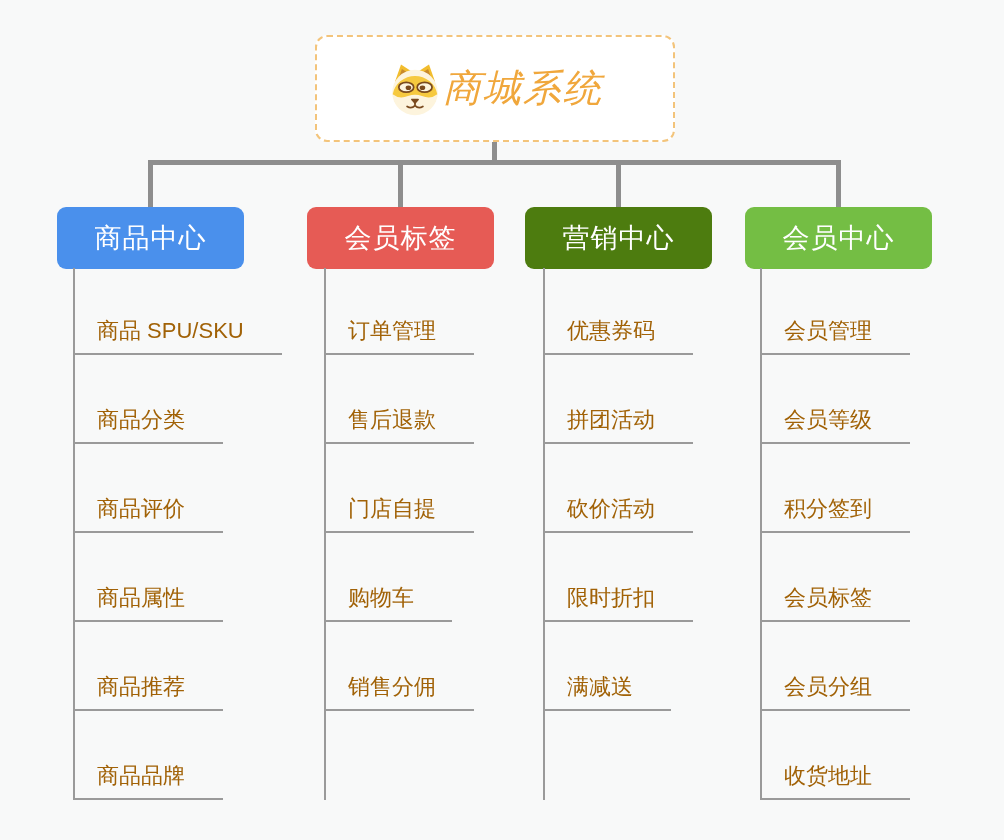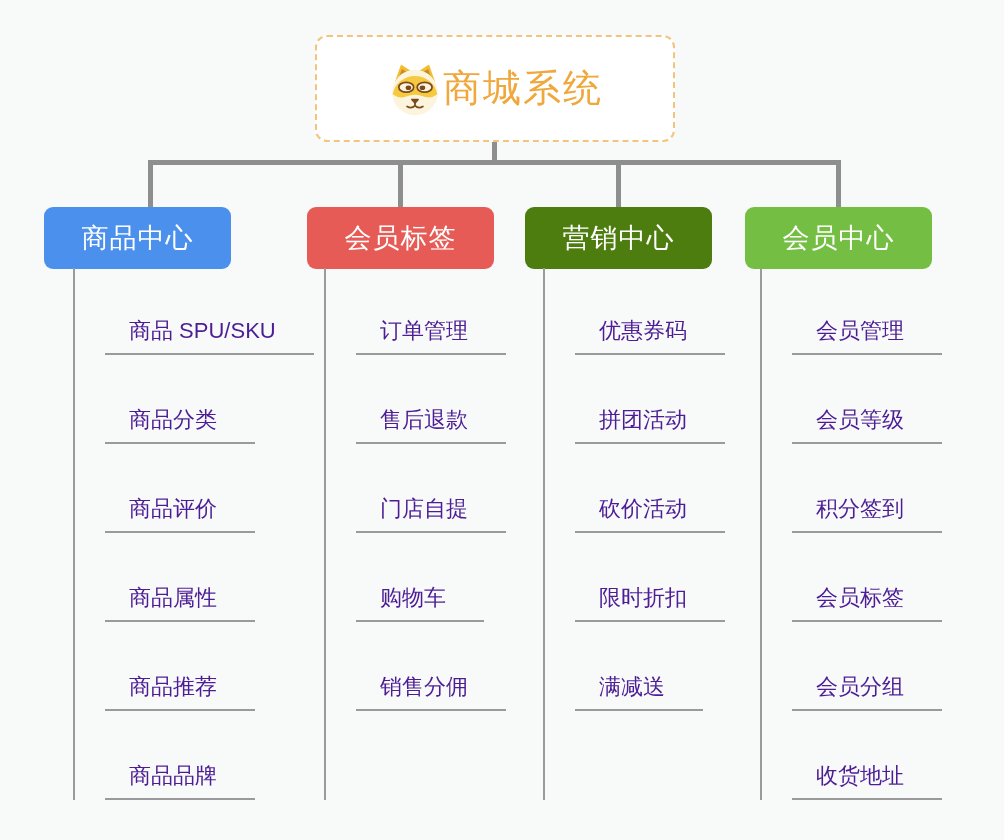--- a/index.html
+++ b/index.html
@@ -22,20 +22,21 @@
     left: 315px; top: 35px;
     width: 360px; height: 107px;
     background: #ffffff;
     border: 2px dashed #f3c47b;
     border-radius: 12px;
     box-sizing: border-box;
     display: flex;
     align-items: center;
     justify-content: center;
     gap: 0;
+    font-style: italic;
   }
   .root-title {
     font-size: 38px;
     font-weight: 500;
     letter-spacing: 2px;
   }
   .dog-icon { width: 56px; height: 56px; flex: 0 0 auto; }
 
   
   .conn { position: absolute; background: #8e8e8e; }
@@ -63,23 +64,22 @@
   .leaf {
     height: 89px;
     display: flex;
     align-items: flex-end;
   }
   .leaf-box {
     width: max-content;
     border-bottom: 2px solid #9a9a9a;
     padding: 0 38px 7px 24px;
     font-size: 22px;
-    color: #4c1d95;
+    color: #a16207;
     white-space: nowrap;
-    margin-left: 32px;
   }
   .column-line {
     position: absolute;
     top: 268px;
     width: 2px;
     height: 532px;
     background: #9a9a9a;
   }
 </style>
 </head>
@@ -110,21 +110,21 @@
       <ellipse cx="43" cy="30" rx="8.5" ry="5.5" fill="#fdf4dd" stroke="#7a4a1e" stroke-width="2"></ellipse>
       <ellipse cx="24.5" cy="30.5" rx="3.2" ry="2.6" fill="#7a4a1e"></ellipse>
       <ellipse cx="40.5" cy="30.5" rx="3.2" ry="2.6" fill="#7a4a1e"></ellipse>
 
       <path d="M28.5 44 h7 l-3.5 4 z" fill="#7a4a1e" stroke="#7a4a1e" stroke-width="2" stroke-linejoin="round"></path>
       <path d="M32 48 v3 M32 51 q-4 4 -9 1 M32 51 q4 4 9 1" fill="none" stroke="#7a4a1e" stroke-width="2" stroke-linecap="round"></path>
     </svg>
     <span class="root-title" style="color: rgb(240, 167, 60);">商城系统</span>
   </div>
 
-  <div class="branch-header" style="left: 44px; background-color: rgb(74, 144, 236);">
+  <div class="branch-header" style="left: 57px; background-color: rgb(74, 144, 236);">
     <span>商品中心</span>
   </div>
   <div class="branch-header" style="left: 307px; background-color: rgb(230, 91, 85);">
     <span>会员标签</span>
   </div>
   <div class="branch-header" style="left: 525px; background-color: #4d7c0f;">
     <span>营销中心</span>
   </div>
   <div class="branch-header" style="left: 745px; background-color: rgb(116, 190, 68);">
     <span>会员中心</span>

